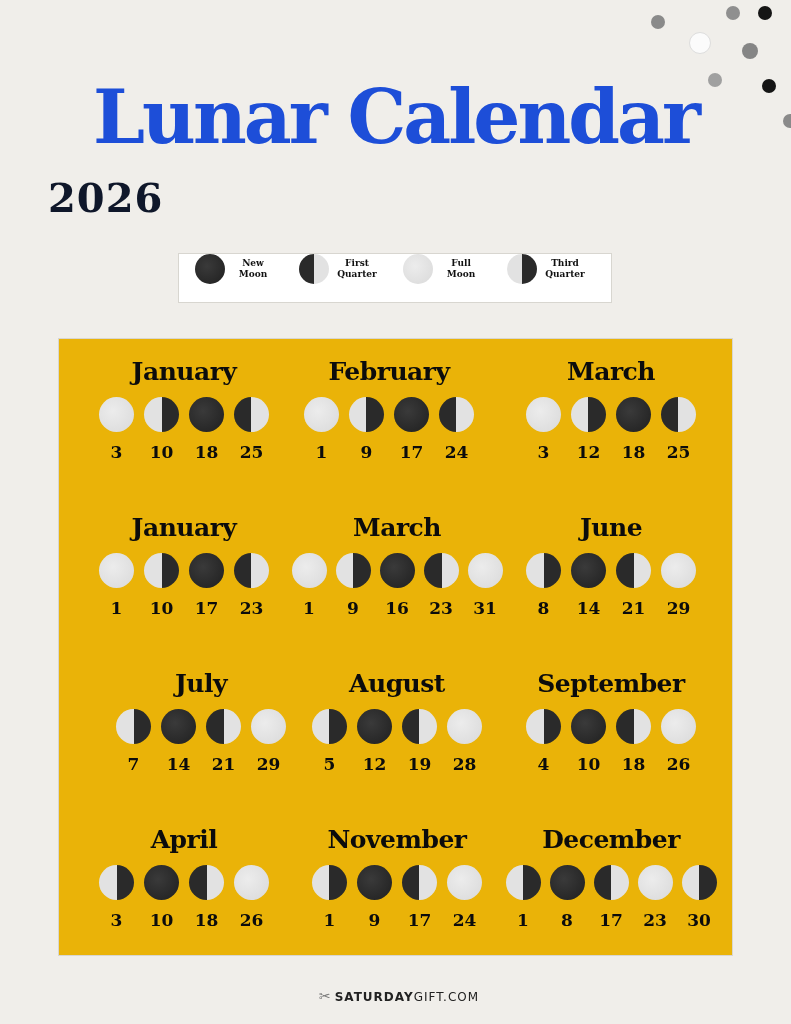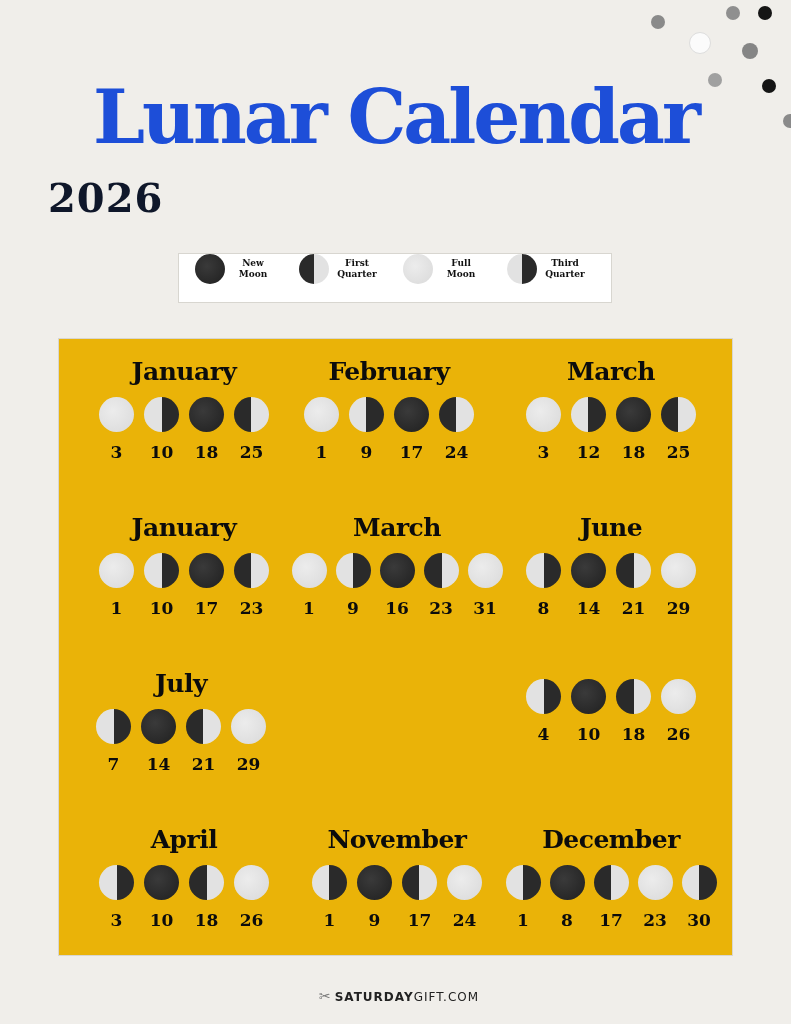--- a/index.html
+++ b/index.html
@@ -227,42 +227,64 @@
         <div class="phase">
           <div class="moon first"></div>
           <div class="day">21</div>
         </div>
         <div class="phase">
           <div class="moon full"></div>
           <div class="day">29</div>
         </div>
       </div>
     </div>
-    <div class="month" style="left: 12px; top: 330px;">
+    <div class="month" style="left: 32px; top: 330px;">
       <div class="month-name">July</div>
       <div class="phases">
         <div class="phase">
           <div class="moon third"></div>
           <div class="day">7</div>
         </div>
         <div class="phase">
           <div class="moon new"></div>
           <div class="day">14</div>
         </div>
         <div class="phase">
           <div class="moon first"></div>
           <div class="day">21</div>
         </div>
         <div class="phase">
           <div class="moon full"></div>
           <div class="day">29</div>
         </div>
       </div>
     </div>
+    <div class="month" style="left: 228px; top: 330px;">
+      <div class="month-name">August</div>
+      <div class="phases">
+        <div class="phase">
+          <div class="moon third"></div>
+          <div class="day">5</div>
+        </div>
+        <div class="phase">
+          <div class="moon new"></div>
+          <div class="day">12</div>
+        </div>
+        <div class="phase">
+          <div class="moon first"></div>
+          <div class="day">19</div>
+        </div>
+        <div class="phase">
+          <div class="moon full"></div>
+          <div class="day">28</div>
+        </div>
+      </div>
+    </div>
     <div class="month" style="left: 442px; top: 330px;">
+      <div class="month-name">September</div>
       <div class="phases">
         <div class="phase">
           <div class="moon third"></div>
           <div class="day">4</div>
         </div>
         <div class="phase">
           <div class="moon new"></div>
           <div class="day">10</div>
         </div>
         <div class="phase">

